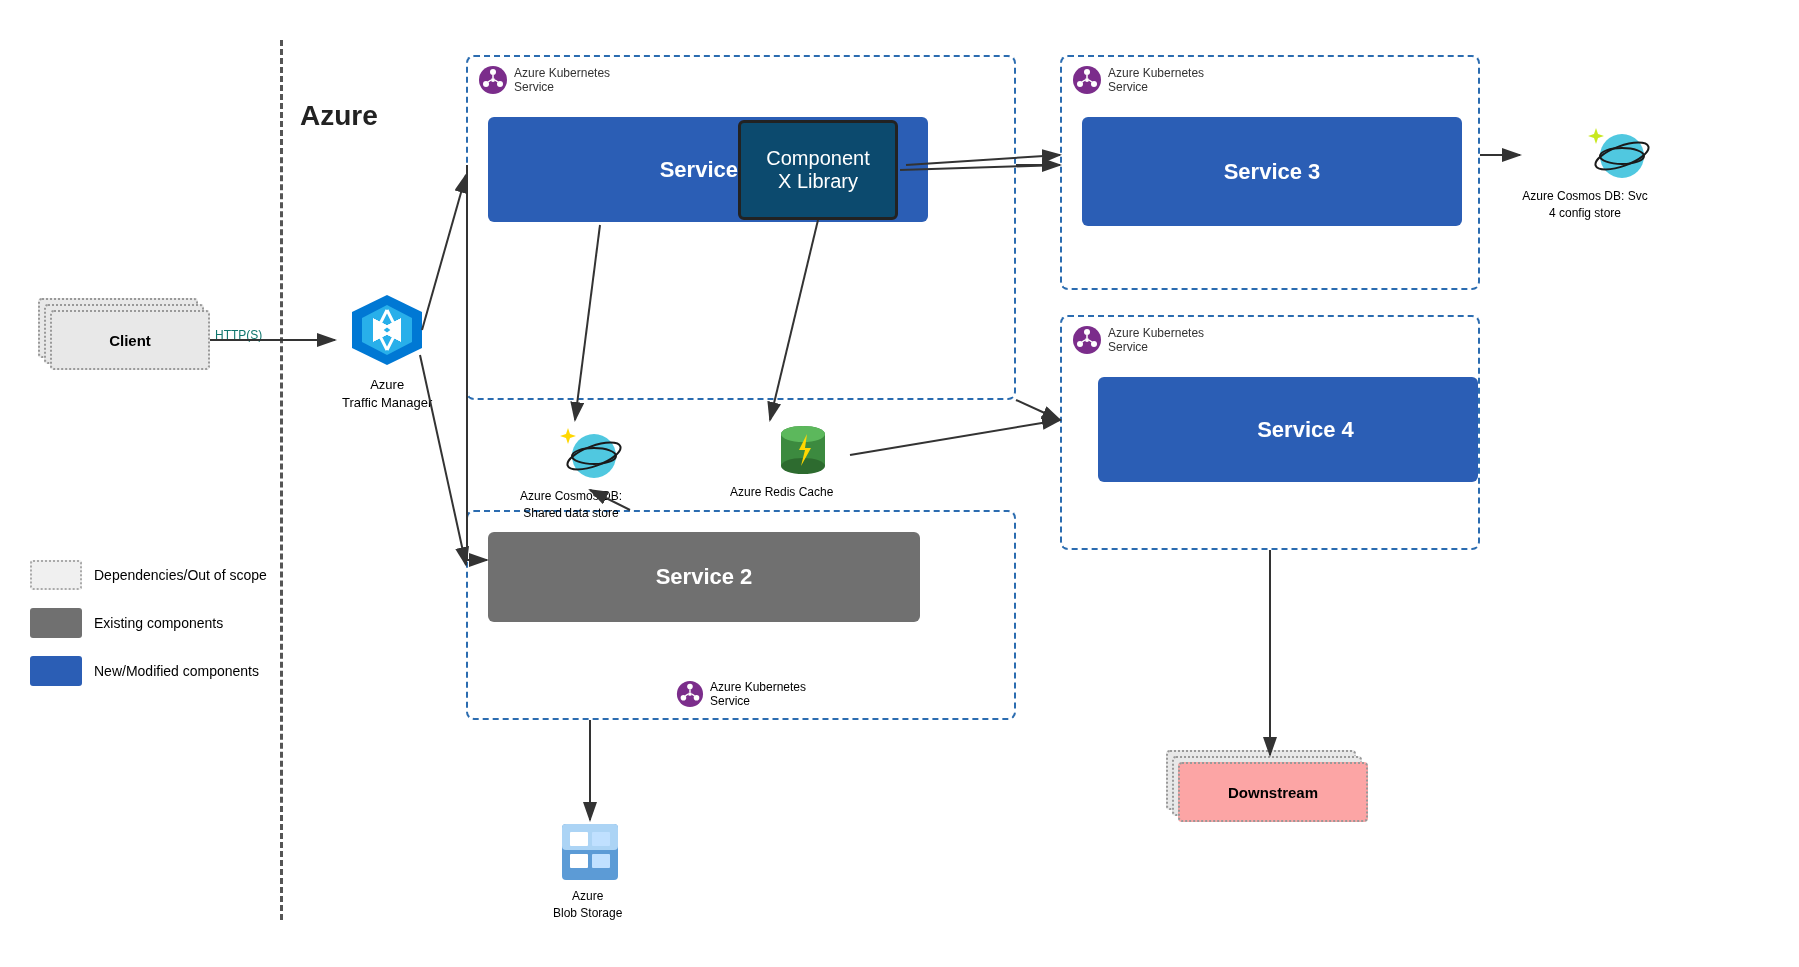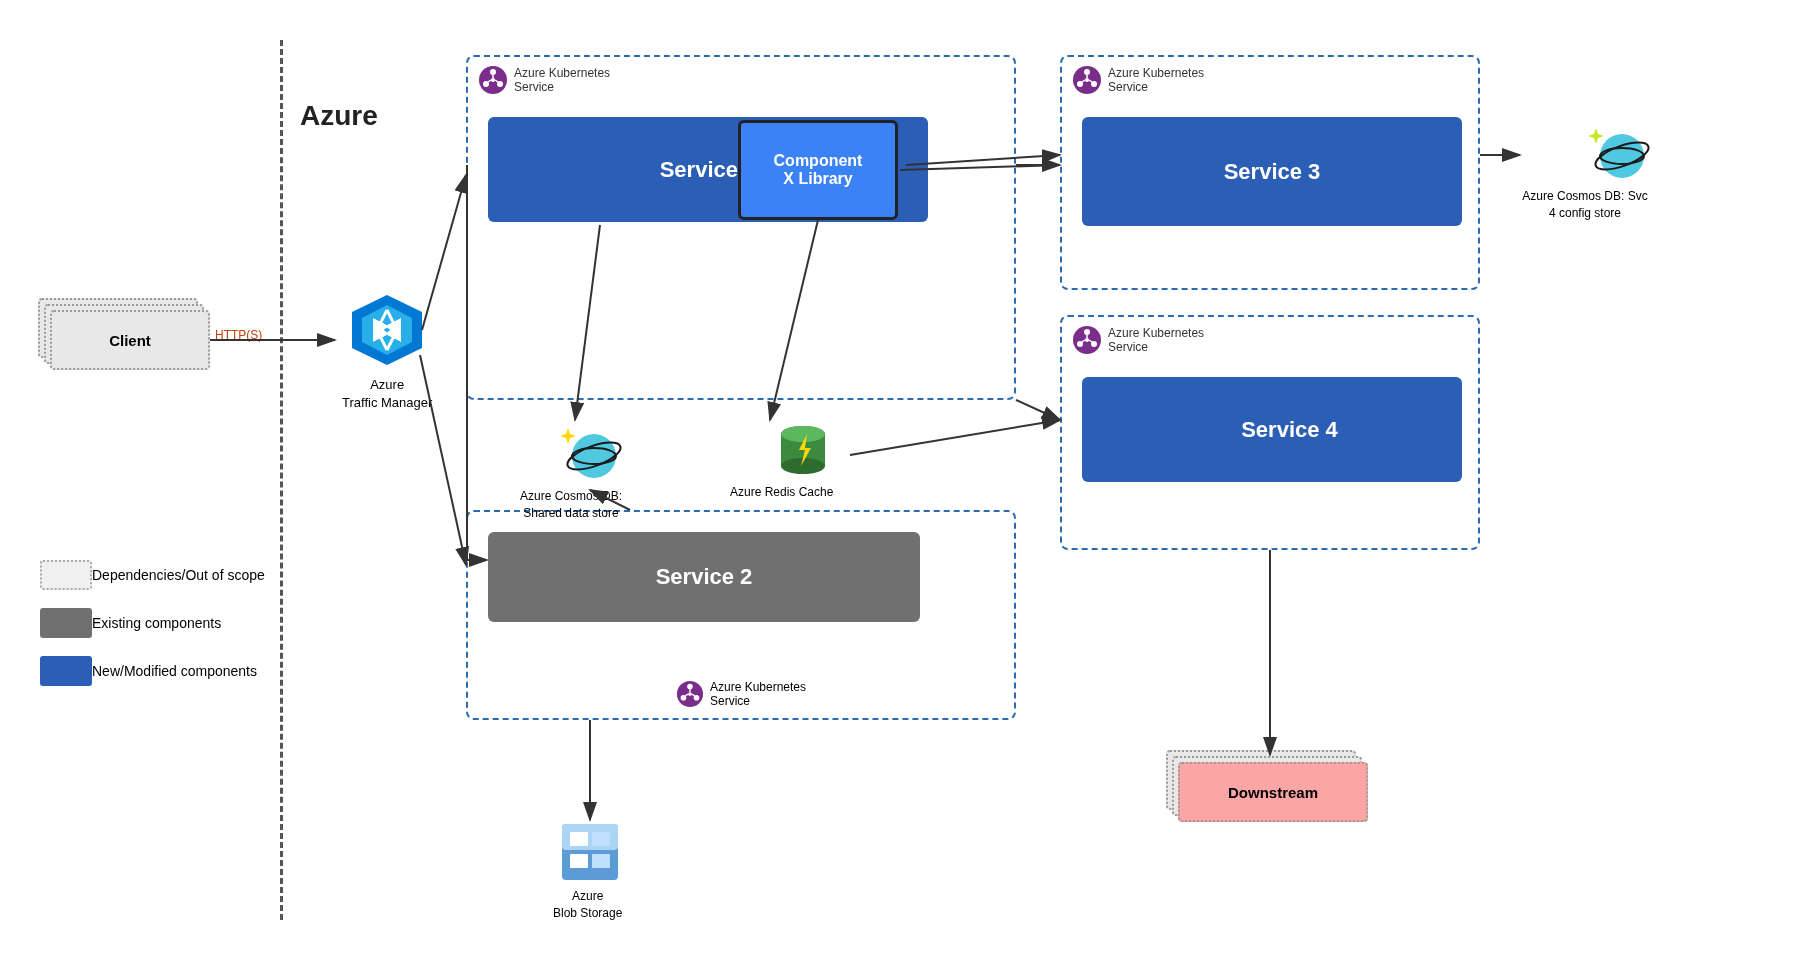--- a/index.html
+++ b/index.html
@@ -22,22 +22,22 @@
       position: absolute;
       left: 30px;
       top: 560px;
       display: flex;
       flex-direction: column;
       gap: 18px;
     }
     .legend-item {
       display: flex;
       align-items: center;
+      gap: 12px;
       font-size: 14px;
-      margin-left: 10px;
     }
     .legend-box {
       width: 52px;
       height: 30px;
       border-radius: 3px;
       flex-shrink: 0;
     }
     .legend-box-dep {
       background: #f0f0f0;
       border: 2px dotted #aaa;
@@ -237,26 +237,26 @@
 
     
     .component-box {
       position: absolute;
       left: 738px;
       top: 120px;
       width: 160px;
       height: 100px;
       border: 3px solid #222;
       border-radius: 6px;
-      background: #3b82f6;
+      background: #0c4a6e;
       display: flex;
       align-items: center;
       justify-content: center;
-      font-size: 16px;
-      font-weight: 700;
+      font-size: 20px;
+      font-weight: 400;
       color: #fff;
       text-align: center;
     }
 
     
     .arrows-svg {
       position: absolute;
       left: 0;
       top: 0;
       width: 1799px;
@@ -270,21 +270,21 @@
       display: flex;
       flex-direction: column;
       align-items: flex-end;
       gap: 4px;
     }
 
     
     .https-label {
       position: absolute;
       font-size: 12px;
-      color: #c2410c;
+      color: #0f766e;
     }
   </style>
 </head>
 <body>
 
 <div class="diagram-container">
 
   <div class="legend">
     <div class="legend-item">
       <div class="legend-box legend-box-dep"></div>
@@ -389,21 +389,21 @@
         <circle cx="22" cy="19" r="3" fill="white"></circle>
         <circle cx="8" cy="19" r="3" fill="white"></circle>
         <circle cx="15" cy="15" r="2" fill="white"></circle>
         <line x1="15" y1="10" x2="15" y2="13" stroke="white" stroke-width="1.5"></line>
         <line x1="20" y1="17" x2="17" y2="15" stroke="white" stroke-width="1.5"></line>
         <line x1="10" y1="17" x2="13" y2="15" stroke="white" stroke-width="1.5"></line>
       </svg>
       <span style="font-size:12px;font-weight:500;">Azure Kubernetes<br>Service</span>
     </div>
 
-    <div class="service-box service-box-blue" style="left:20px;top:60px;width:380px;height:105px;padding-left:35px;">
+    <div class="service-box service-box-blue" style="left:36px;top:60px;width:380px;height:105px;padding-left:35px;">
       <span>Service 4</span>
     </div>
   </div>
 
   <div class="aks-container-4">
 
     <div class="service-box service-box-gray" style="left:20px;top:20px;width:432px;height:90px;">
       <span>Service 2</span>
     </div>
 

